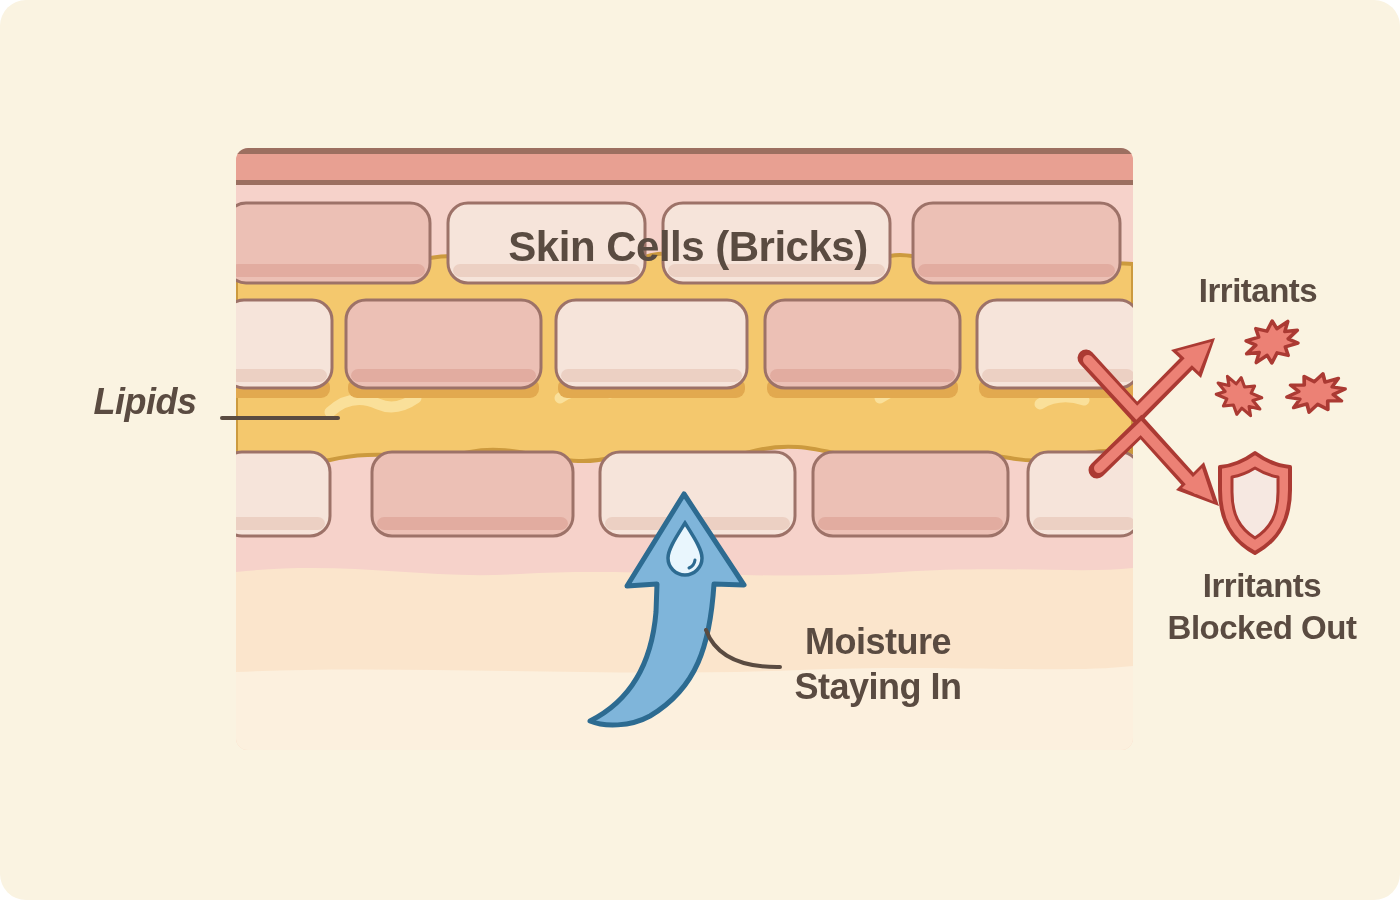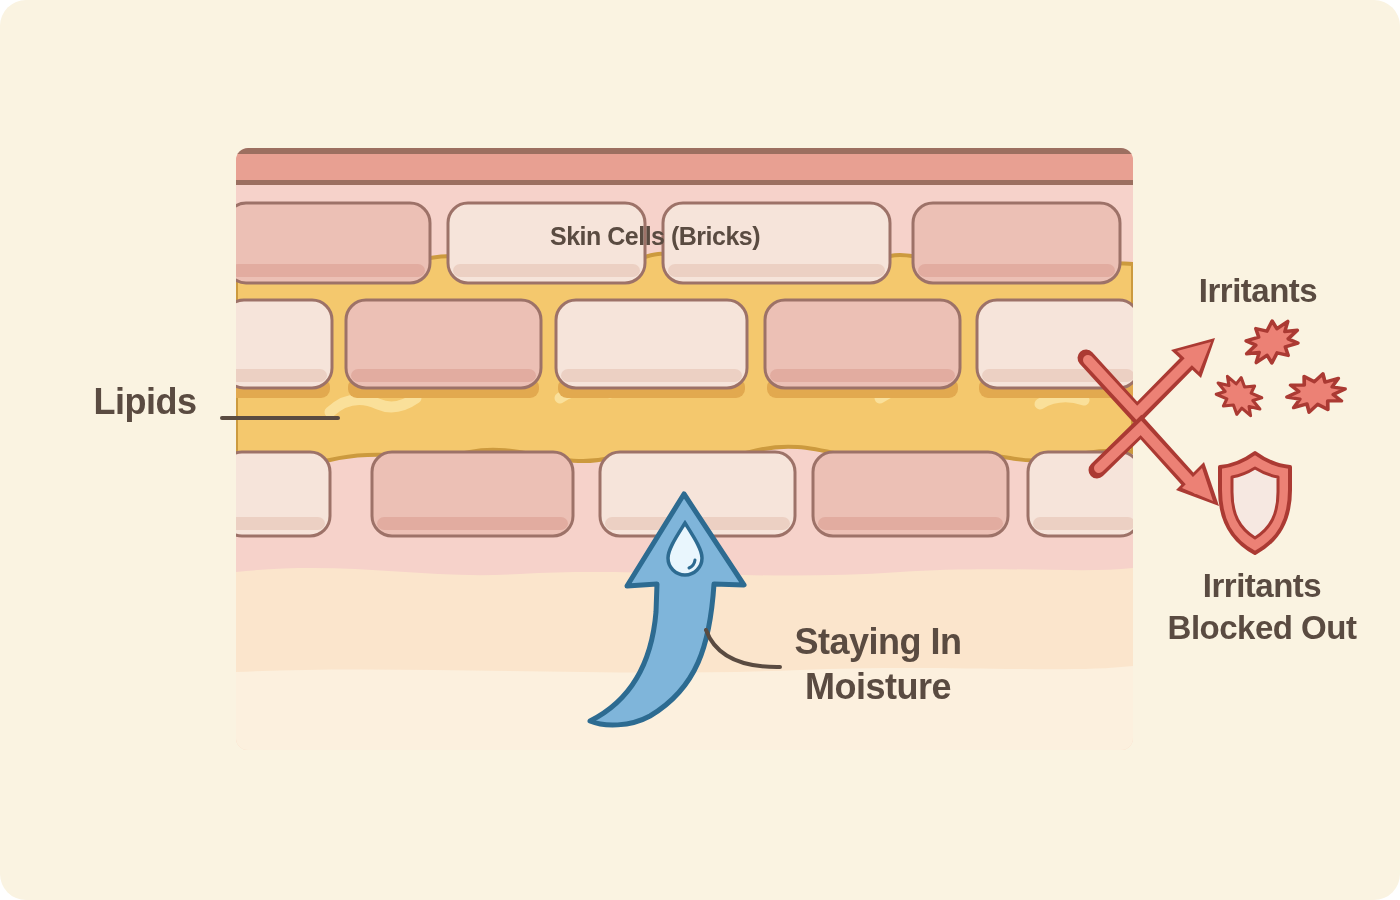--- a/index.html
+++ b/index.html
@@ -7,22 +7,22 @@
     position:relative;width:1400px;height:900px;margin:0 auto;
     background:var(--canvas-bg,#FAF3E1);
     border-radius:26px;overflow:hidden;
     font-family:"Liberation Sans","DejaVu Sans",sans-serif;
   }
   #scene{position:absolute;left:0;top:0;}
   .lbl{
     position:absolute;text-align:center;font-weight:bold;
     color:var(--text-brown,#5A4B41);letter-spacing:-0.5px;line-height:1.18;
   }
-  .lbl-skincells{left:455px;top:222px;width:400px;font-size:25px;}
-  .lbl-lipids{left:35px;top:381px;width:220px;font-size:36px;line-height:42px;}
+  .lbl-skincells{left:488px;top:222px;width:400px;font-size:42px;}
+  .lbl-lipids{left:35px;top:381px;width:220px;font-size:36px;line-height:42px;font-style:italic;}
   .lbl-moisture{left:758px;top:619px;width:240px;font-size:36px;line-height:45px;}
   .lbl-irritants{left:1158px;top:272px;width:200px;font-size:33px;}
   .lbl-blocked{left:1122px;top:565px;width:280px;font-size:33px;line-height:42px;}
   .lbl span{display:block;}
 
   
   .band-line{fill:var(--band-line);}
   .band-salmon{fill:var(--band-salmon);}
   .skin-base{fill:var(--skin-pink-bg);}
   .peach{fill:var(--skin-peach-bg);}
@@ -153,22 +153,22 @@
     </g>
   </svg>
 
   <div class="lbl lbl-skincells">Skin Cells (Bricks)</div>
 
   <div class="lbl lbl-lipids">
     <span>Lipids</span>
   </div>
 
   <div class="lbl lbl-moisture">
+    <span>Moisture</span>
     <span>Staying In</span>
-    <span>Moisture</span>
   </div>
 
   <div class="lbl lbl-irritants">Irritants</div>
 
   <div class="lbl lbl-blocked">
     <span>Irritants</span>
     <span>Blocked Out</span>
   </div>
 
 </div>

